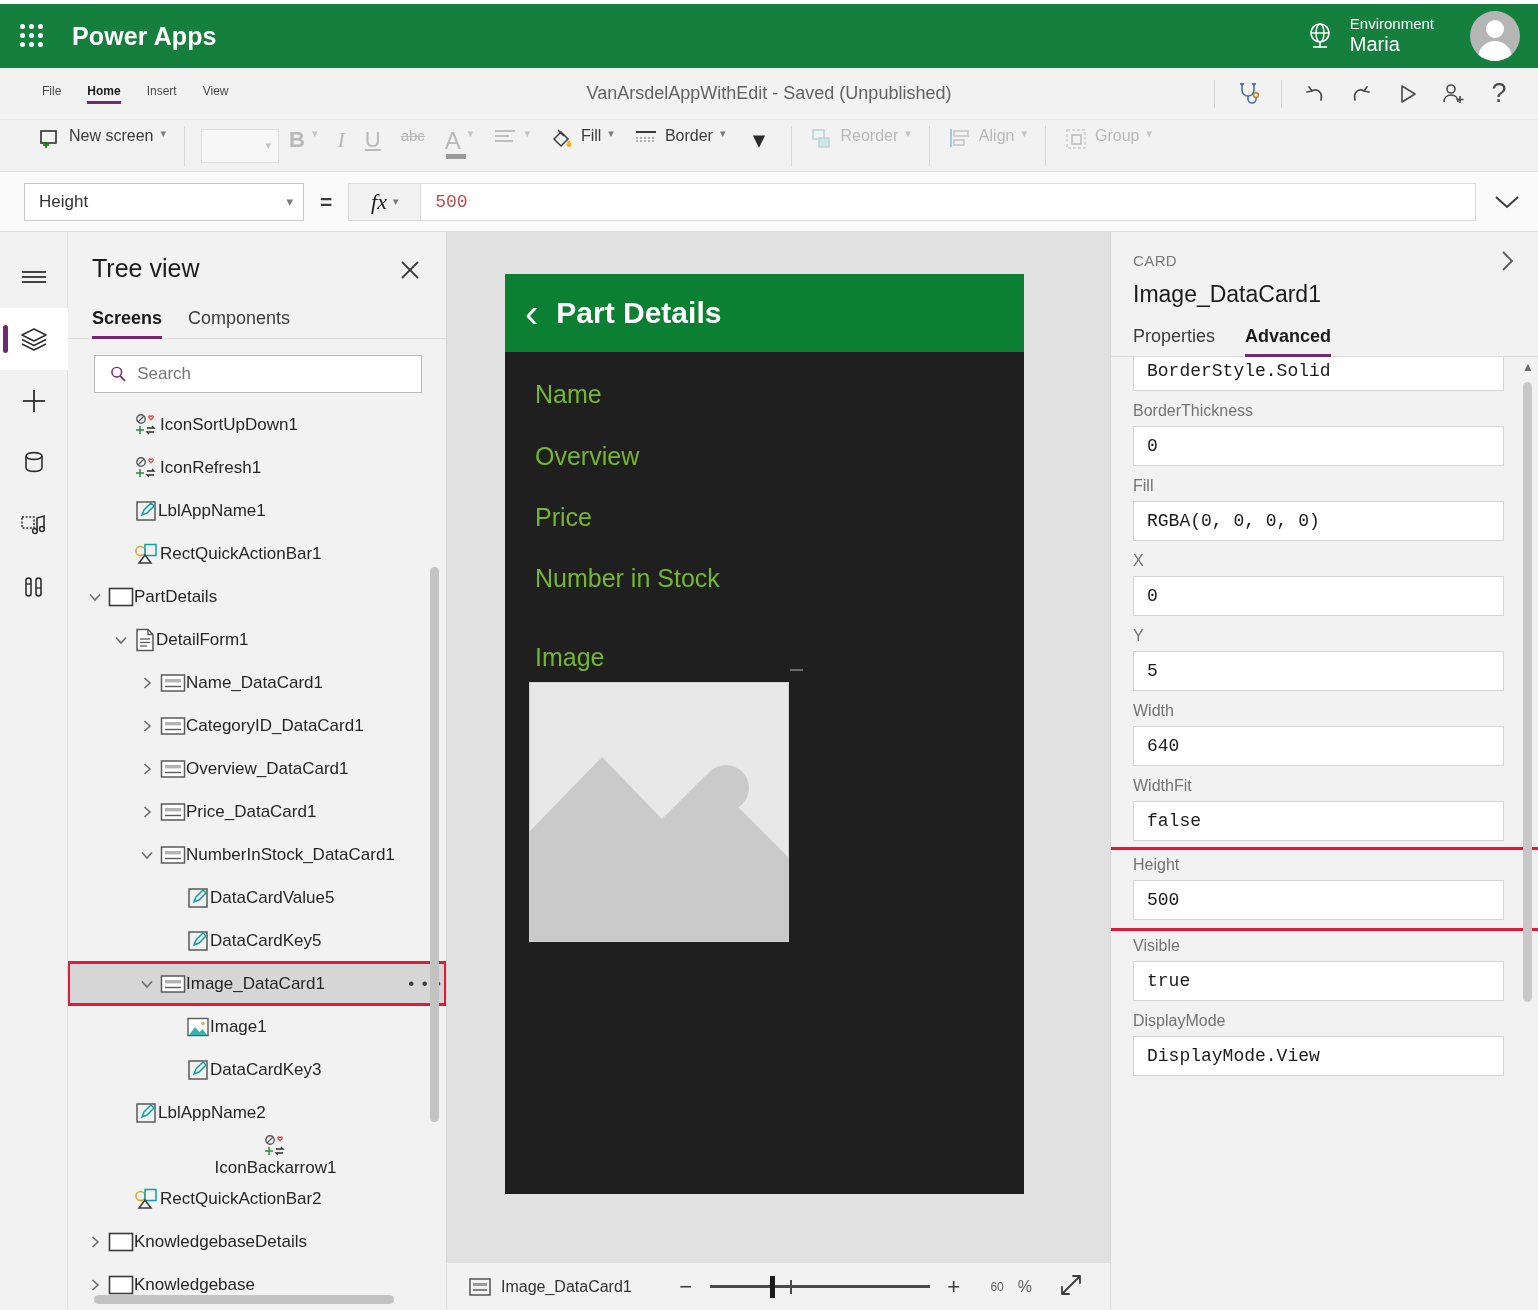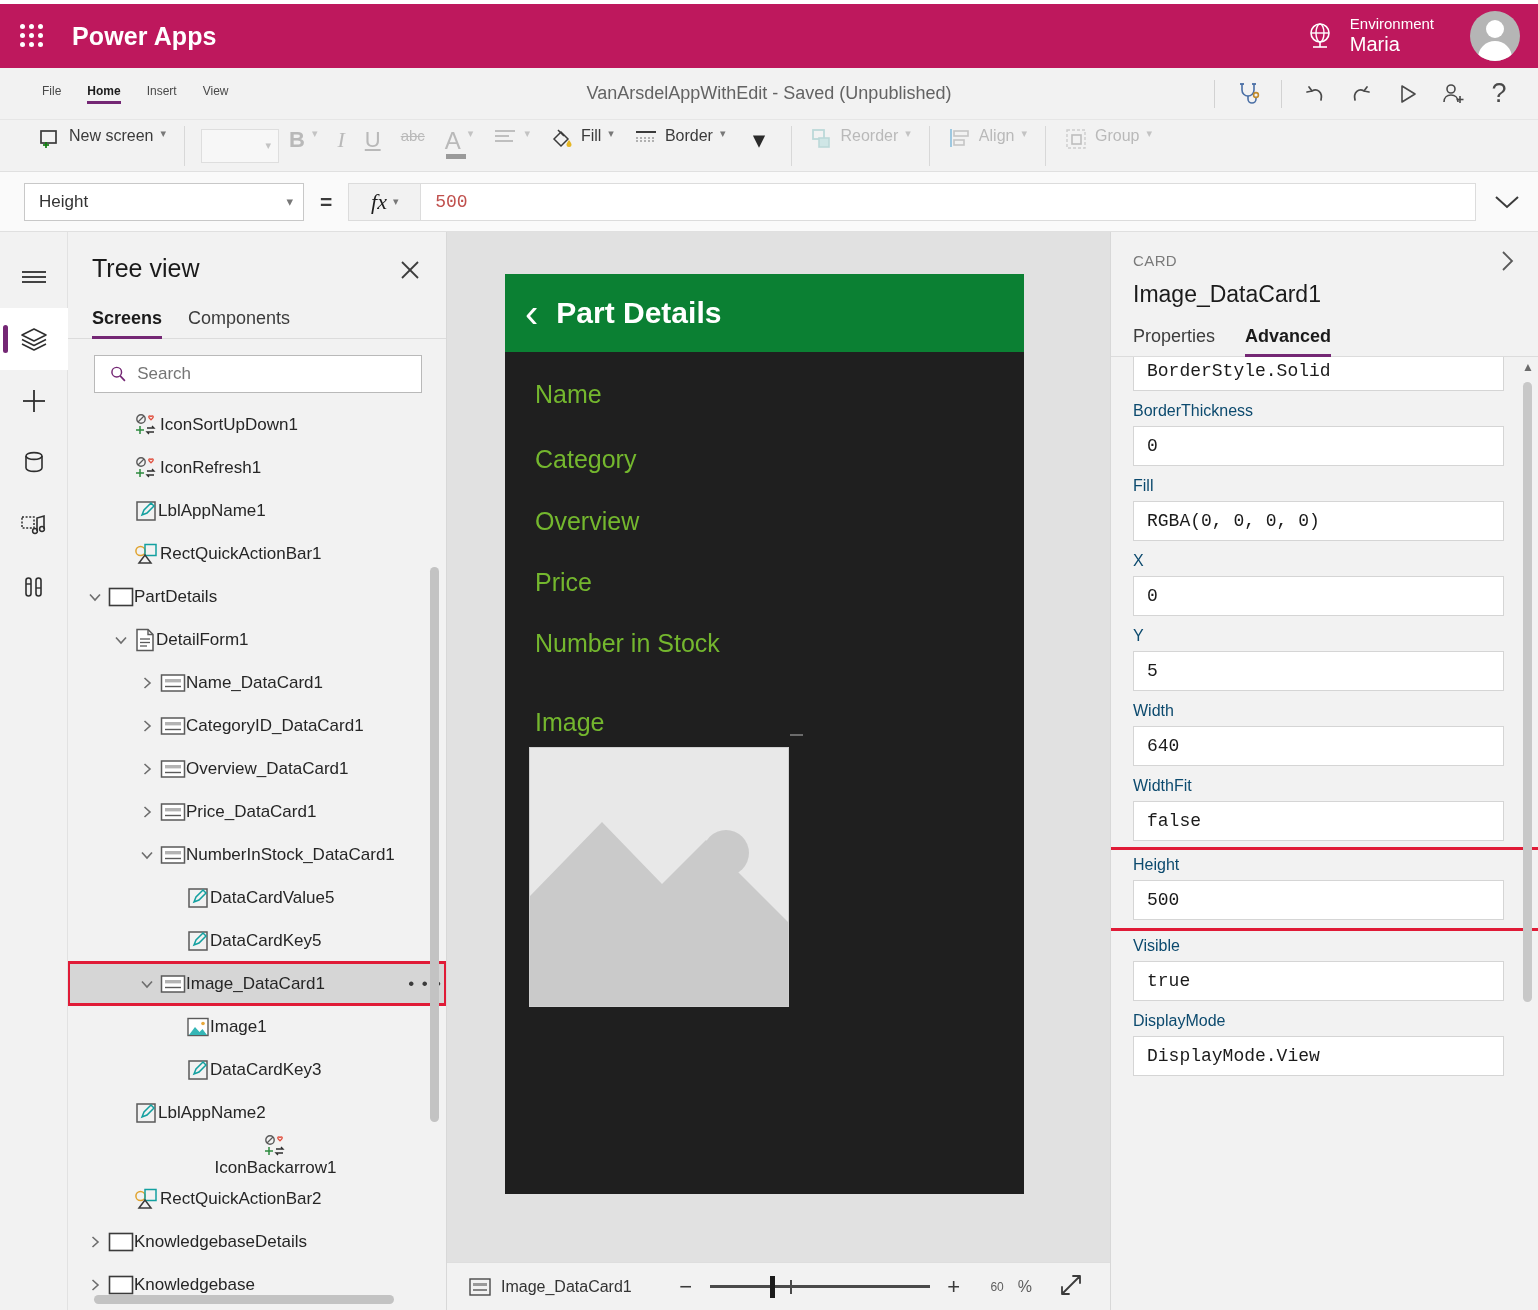--- a/index.html
+++ b/index.html
@@ -6,21 +6,21 @@
   html, body {
     width: 1538px; height: 1310px;
     font-family: "Liberation Sans", sans-serif;
     background: #ffffff; overflow: hidden;
   }
   .app { position: relative; width: 1538px; height: 1310px; }
 
   
   .topbar {
     position: absolute; left: 0; top: 4px; width: 1538px; height: 64px;
-    background: #be185d; display: flex; align-items: center;
+    background: #15803d; display: flex; align-items: center;
   }
   .waffle {
     width: 28px; height: 28px; margin-left: 18px;
     display: grid; grid-template-columns: repeat(3, 1fr); grid-template-rows: repeat(3, 1fr);
     gap: 3px; padding: 2px; cursor: pointer;
   }
   .waffle i { display:block; width: 5px; height: 5px; border-radius: 50%; background: #fff; }
   .brand {
     margin-left: 26px; color: #fff; font-size: 25px; font-weight: 600; letter-spacing: .1px;
   }
@@ -214,21 +214,21 @@
   .rp-kicker { font-size: 15px; color: #7a7a7a; letter-spacing: .4px; }
   .rp-collapse { float: right; cursor: pointer; color: #5a5a5a; margin-top: -4px; }
   .rp-name { font-size: 23px; color: #1b1b1b; margin-top: 12px; }
   .rp-tabs { display: flex; gap: 30px; padding: 18px 15px 0 22px; border-bottom: 1px solid #dcdcdc; }
   .rp-body {
     position: absolute; left: 0; top: 125px; right: 0; bottom: 0; overflow: hidden;
     background: #f2f2f2; padding-top: 2px;
   }
   .pfield { padding: 0 34px 0 22px; margin-top: 11px; position: relative; }
   .pfield:first-child { margin-top: -8px; }
-  .plabel { font-size: 16px; color: #0c4a6e; margin-bottom: 6px; }
+  .plabel { font-size: 16px; color: #737373; margin-bottom: 6px; }
   .pinput {
     height: 40px; background: #fff; border: 1px solid #d5d5d5;
     display: flex; align-items: center; padding-left: 13px;
     font-family: "Liberation Mono", monospace; font-size: 18px; color: #1b1b1b;
   }
   .pfield.hl { outline: 3px solid #e01b37; outline-offset: 2px; padding-top: 4px; padding-bottom: 6px; }
   .rp-scroll {
     position: absolute; right: 6px; top: 150px; width: 9px; height: 620px;
     background: #c8c8c8; border-radius: 5px;
   }
@@ -792,21 +792,20 @@
   </div>
 
   <div class="canvas">
     <div class="phone">
       <div class="phone-hdr">
         <span class="back-chev">‹</span>
         <span class="phone-title">Part Details</span>
       </div>
       <div style="position:relative;padding-top:18px;">
         <div class="flabel" style="margin-top:10px;">Name</div>
-        <div class="flabel" style="margin-top:36px;">Category</div>
         <div class="flabel" style="margin-top:33px;">Overview</div>
         <div class="flabel" style="margin-top:32px;">Price</div>
         <div class="flabel" style="margin-top:32px;">Number in Stock</div>
         <div style="position:relative;">
           <div class="flabel" style="margin-top:50px;">Image</div>
           <div class="dashmark" style="top:26px;"></div>
         </div>
         <div class="imgph">
           <svg width="260" height="260" viewBox="0 0 260 260" style="display:block;">
             <rect width="260" height="260" fill="#e8e8e8"></rect>

